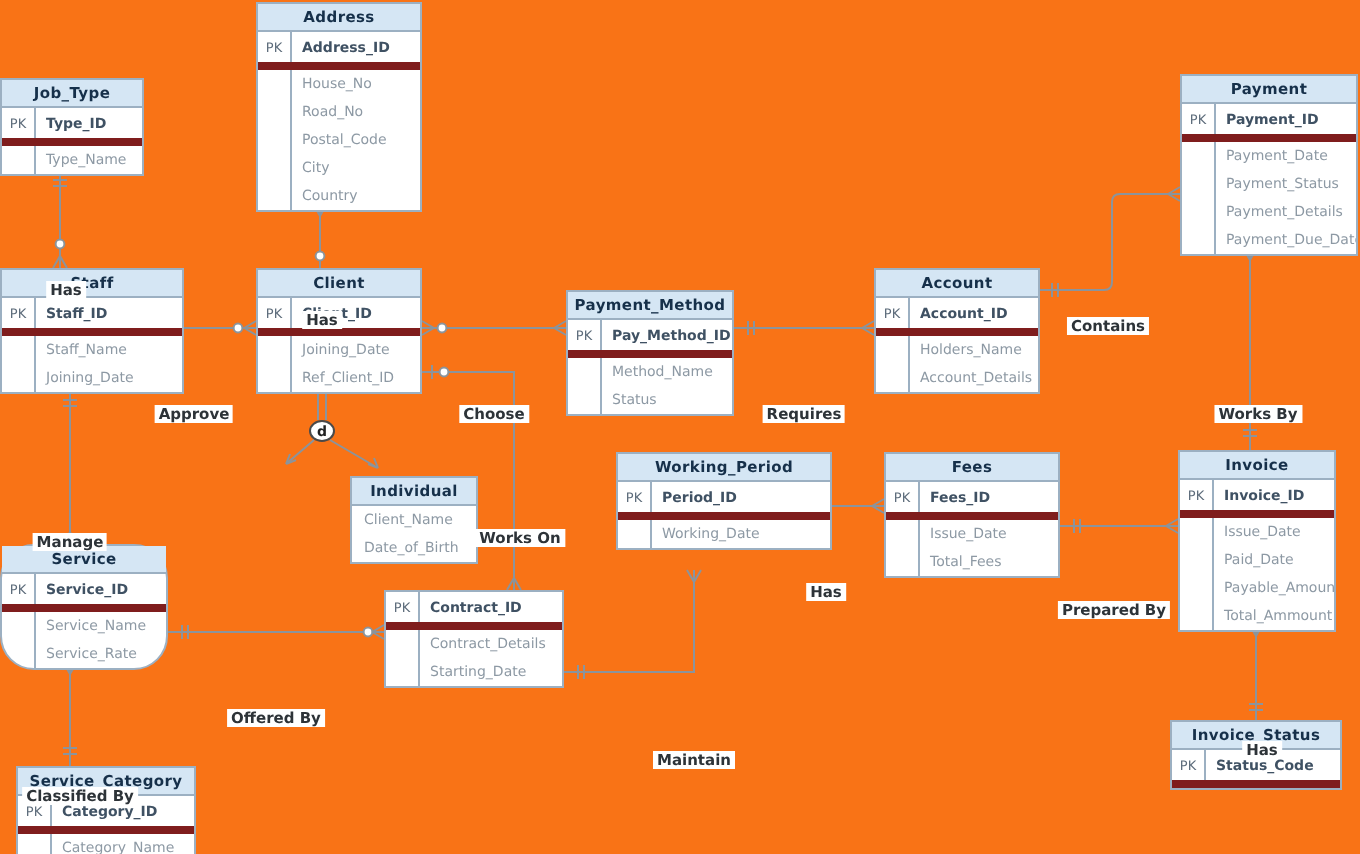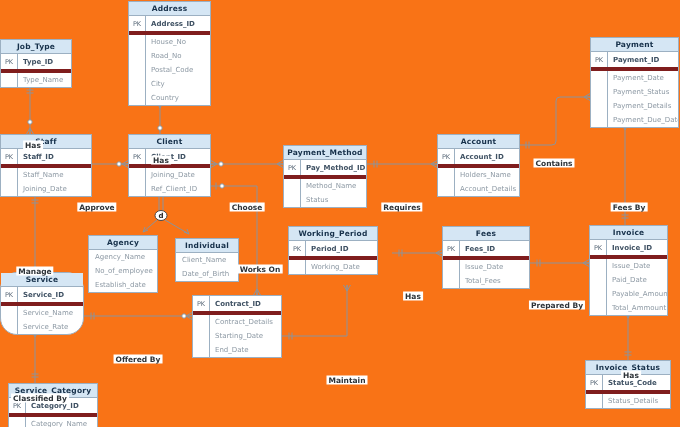--- a/index.html
+++ b/index.html
@@ -248,42 +248,30 @@
       </div>
       <div class="row attr-row">
         <span class="pk-cell"></span>
         <span class="attr-name">Payment_Details</span>
       </div>
       <div class="row attr-row">
         <span class="pk-cell"></span>
         <span class="attr-name">Payment_Due_Date</span>
       </div>
     </div>
-    <div class="entity no-pk" style="left: 88px; top: 235px; width: 70px;">
-      <div class="entity-title">Agency</div>
-      <div class="row attr-row">
-        <span class="attr-name">Agency_Name</span>
-      </div>
-      <div class="row attr-row">
-        <span class="attr-name">No_of_employee</span>
-      </div>
-      <div class="row attr-row">
-        <span class="attr-name">Establish_date</span>
-      </div>
-    </div>
     <div class="entity no-pk" style="left: 175px; top: 238px; width: 64px;">
       <div class="entity-title">Individual</div>
       <div class="row attr-row">
         <span class="attr-name">Client_Name</span>
       </div>
       <div class="row attr-row">
         <span class="attr-name">Date_of_Birth</span>
       </div>
     </div>
-    <div class="entity" style="left: 288px; top: 226px; width: 90px;">
+    <div class="entity" style="left: 308px; top: 226px; width: 108px;">
       <div class="entity-title">Working_Period</div>
       <div class="row pk-row">
         <span class="pk-cell">PK</span>
         <span class="pk-attr">Period_ID</span>
       </div>
       <div class="row attr-row">
         <span class="pk-cell"></span>
         <span class="attr-name">Working_Date</span>
       </div>
     </div>
@@ -346,54 +334,46 @@
         <span class="pk-attr">Contract_ID</span>
       </div>
       <div class="row attr-row">
         <span class="pk-cell"></span>
         <span class="attr-name">Contract_Details</span>
       </div>
       <div class="row attr-row">
         <span class="pk-cell"></span>
         <span class="attr-name">Starting_Date</span>
       </div>
-      <div class="row attr-row">
-        <span class="pk-cell"></span>
-        <span class="attr-name">End_Date</span>
-      </div>
     </div>
     <div class="entity" style="left: 8px; top: 383px; width: 90px;">
       <div class="entity-title">Service_Category</div>
       <div class="row pk-row">
         <span class="pk-cell">PK</span>
         <span class="pk-attr">Category_ID</span>
       </div>
       <div class="row attr-row">
         <span class="pk-cell"></span>
         <span class="attr-name">Category_Name</span>
       </div>
     </div>
     <div class="entity" style="left: 585px; top: 360px; width: 86px;">
       <div class="entity-title">Invoice_Status</div>
       <div class="row pk-row">
         <span class="pk-cell">PK</span>
         <span class="pk-attr">Status_Code</span>
-      </div>
-      <div class="row attr-row">
-        <span class="pk-cell"></span>
-        <span class="attr-name">Status_Details</span>
       </div>
     </div>
     <div class="rel-label" style="left: 33px; top: 102px;">Has</div>
     <div class="rel-label" style="left: 161px; top: 117px;">Has</div>
     <div class="rel-label" style="left: 97px; top: 164px;">Approve</div>
     <div class="rel-label" style="left: 247px; top: 164px;">Choose</div>
     <div class="rel-label" style="left: 402px; top: 164px;">Requires</div>
     <div class="rel-label" style="left: 554px; top: 120px;">Contains</div>
-    <div class="rel-label" style="left: 629px; top: 164px;">Fees By</div>
+    <div class="rel-label" style="left: 629px; top: 164px;">Works By</div>
     <div class="rel-label" style="left: 35px; top: 228px;">Manage</div>
     <div class="rel-label" style="left: 260px; top: 226px;">Works On</div>
     <div class="rel-label" style="left: 138px; top: 316px;">Offered By</div>
     <div class="rel-label" style="left: 40px; top: 355px;">Classified By</div>
     <div class="rel-label" style="left: 413px; top: 253px;">Has</div>
     <div class="rel-label" style="left: 347px; top: 337px;">Maintain</div>
     <div class="rel-label" style="left: 557px; top: 262px;">Prepared By</div>
     <div class="rel-label" style="left: 631px; top: 332px;">Has</div>
     <div class="subtype-label" style="left: 161px; top: 216px;">d</div>
   </div>

